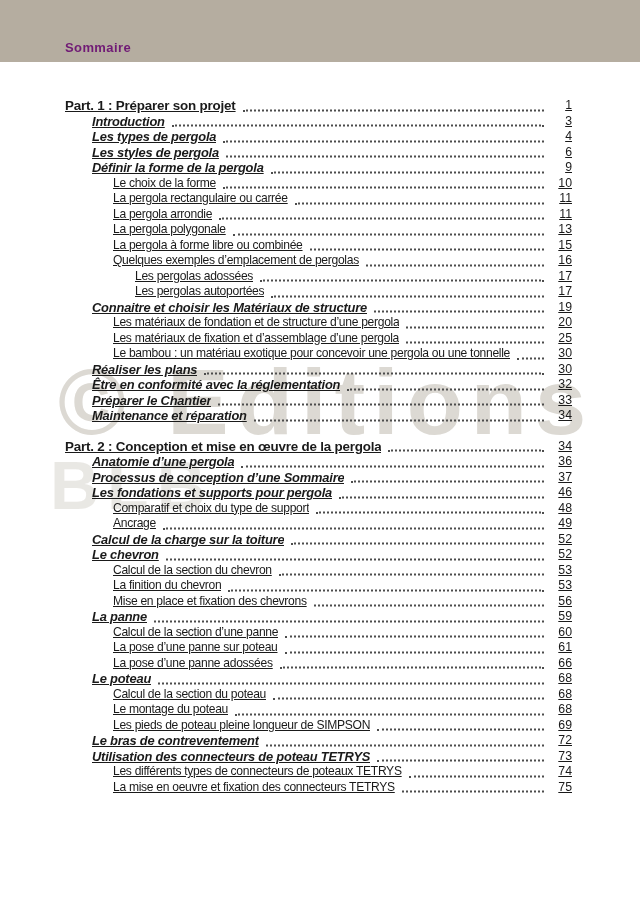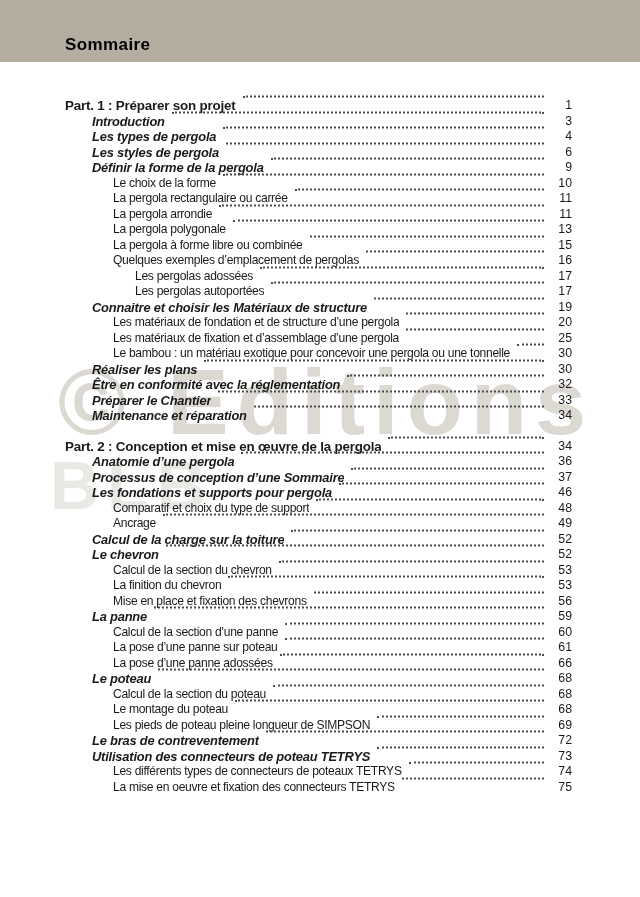--- a/index.html
+++ b/index.html
@@ -12,38 +12,38 @@
   }
   .page { position: relative; width: 640px; height: 897px; background: #fff; }
 
   
   .header {
     position: absolute; top: 0; left: 0; right: 0; height: 62px;
     background: var(--header-bg, #b5ada0);
   }
   .header-title {
     position: absolute; left: 65px; bottom: 7px;
-    color: #000000; font-weight: 700; font-size: 17px; letter-spacing: 0.4px;
+    color: #701a75; font-weight: 700; font-size: 13px; letter-spacing: 0.4px;
   }
 
   
   .watermark {
     position: absolute; inset: 0; z-index: 0; pointer-events: none;
     font-weight: 700; color: var(--wm-color, #dcd9d3);
     white-space: nowrap; overflow: hidden; border-radius: 7px;
   }
   .wm1 { position: absolute; left: 58px; top: 350px; font-size: 92px; letter-spacing: 8px; }
   .wm2 { position: absolute; left: 50px; top: 446px; font-size: 68px; letter-spacing: 8px; opacity: 0.6; }
 
   
   .toc {
     position: absolute; left: 65px; top: 98px; width: 507px; z-index: 1;
     letter-spacing: -0.2px;
   }
-  .row { display: flex; align-items: flex-start; height: 15.5px; line-height: 15.5px; }
+  .row { display: flex; align-items: flex-end; height: 15.5px; line-height: 15.5px; text-decoration: underline; }
   .row.part { font-weight: 700; font-size: 13.4px; }
   .toc .row.part:not(:first-child) { margin-top: 15px; }
   .row.l1 { padding-left: 27px; font-weight: 700; font-style: italic; font-size: 12.9px; }
   .row.l2 { padding-left: 48px; font-size: 12.1px; letter-spacing: -0.3px; }
   .row.l3 { padding-left: 70px; font-size: 12.1px; letter-spacing: -0.3px; }
   .label { white-space: nowrap; flex: 0 1 auto; overflow: hidden; }
   .dots {
     flex: 1 1 auto; min-width: 10px; margin: 0 4px 0 7px;
     border-bottom: 2px dotted #4c4c4c; transform: translateY(-2.5px);
   }

